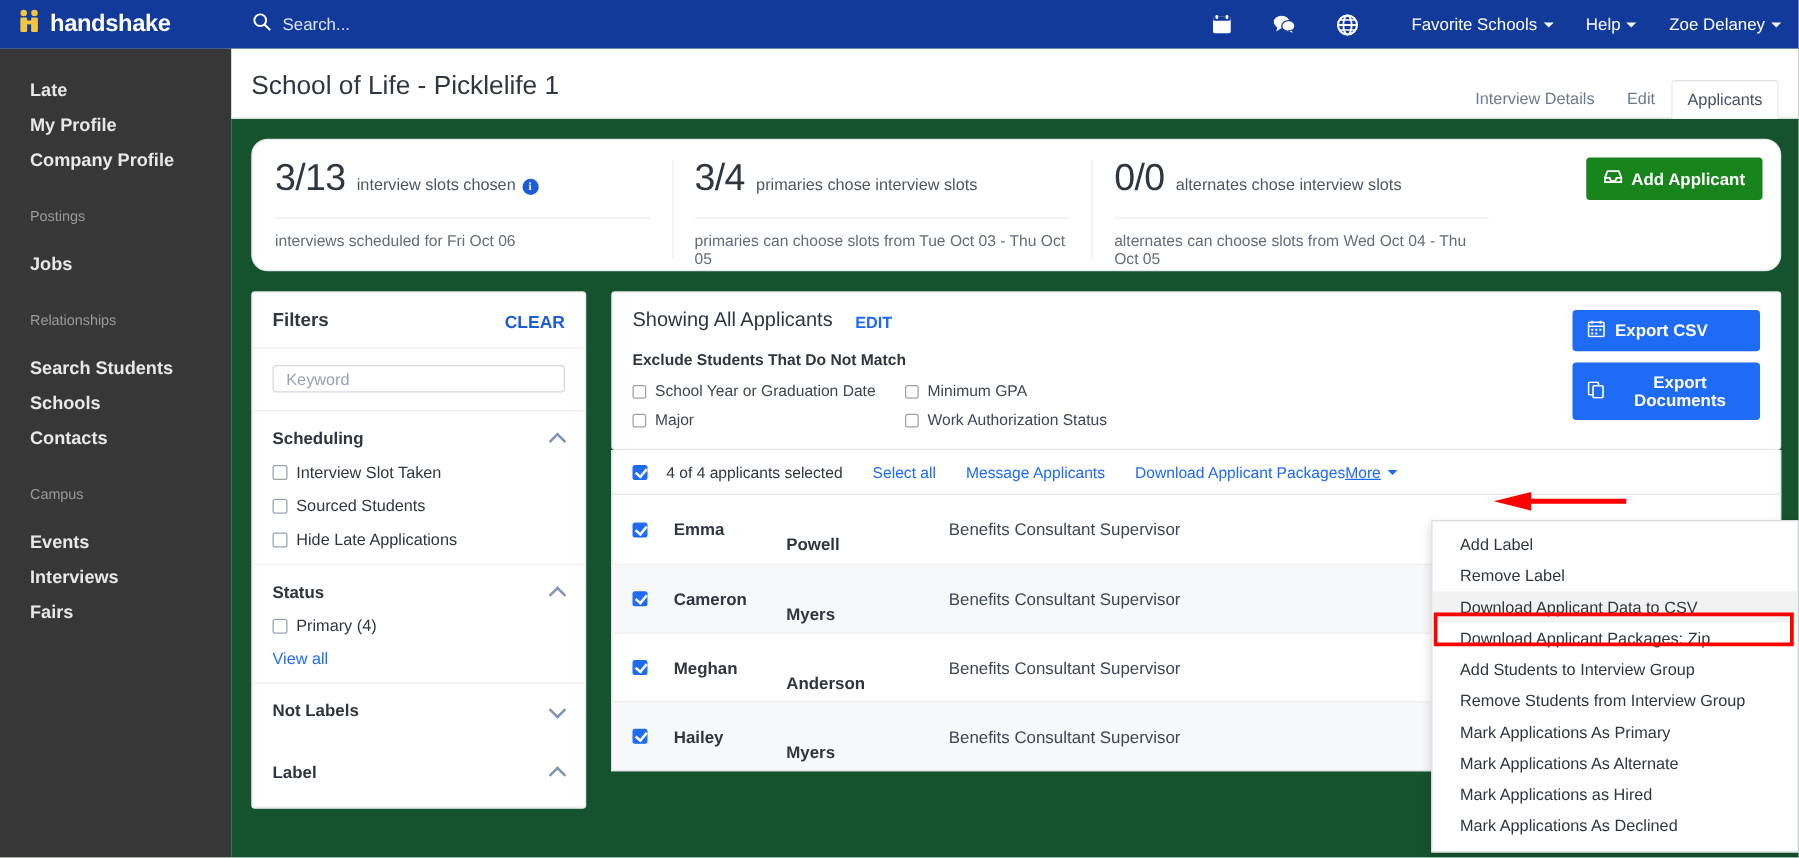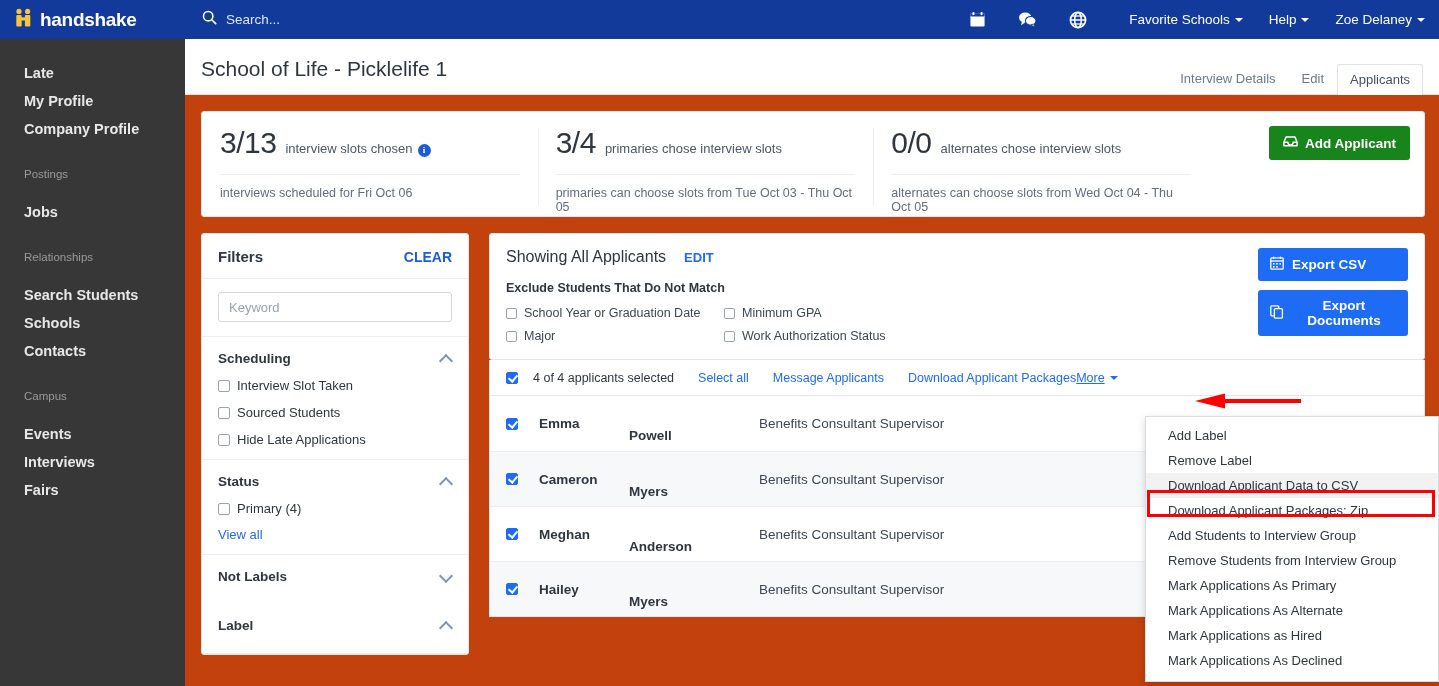--- a/index.html
+++ b/index.html
@@ -51,21 +51,21 @@
   .sb-section {
     color: #9a9a9a; font-size: 11.5px; padding-left: 24px;
     height: 22px; line-height: 22px; font-weight: 400;
   }
   .sb-gap { height: 20px; }
   .sb-gap-s { height: 13px; }
 
   
   .main {
     position: absolute; top: 39px; left: 185px;
-    width: 1254px; height: 647px; background: #c2410c;
+    width: 1254px; height: 647px; background: #14532d;
   }
   .page-head {
     height: 56px; background: #ffffff; border-bottom: 1px solid #dfe3e8;
     display: flex; align-items: flex-end; padding: 0 16px 0 16px;
     position: relative;
   }
   .page-title {
     font-size: 21px; color: #2f3640; font-weight: 400;
     padding-bottom: 13px;
   }
@@ -75,21 +75,21 @@
     border: 1px solid transparent; border-bottom: none;
   }
   .tab.active {
     background: #ffffff; color: #445066;
     border-color: #dfe3e8; border-radius: 3px 3px 0 0;
     position: relative; top: 1px;
   }
 
   
   .card {
-    background: #ffffff; border: 1px solid #e3e6ea; border-radius: 3px;
+    background: #ffffff; border: 1px solid #e3e6ea; border-radius: 13px;
   }
   .stats-card {
     margin: 16px 14px 0 16px; display: flex; padding: 14px 0 0 0;
     height: 106px;
   }
   .stat { flex: 1; padding: 0 18px; position: relative; }
   .stat + .stat::before {
     content: ""; position: absolute; left: 0; top: 2px;
     width: 1px; height: 78px; background: #eceef1;
   }
@@ -121,21 +121,21 @@
   
   .filters { width: 268px; background: #ffffff; border: 1px solid #e3e6ea; border-radius: 3px; }
   .f-head {
     display: flex; align-items: center; justify-content: space-between;
     padding: 14px 16px 13px 16px; border-bottom: 1px solid #eceef1;
   }
   .f-title { font-size: 15px; font-weight: 700; color: #2f3640; }
   .f-clear { font-size: 14px; font-weight: 700; color: #1e5bd6; cursor: pointer; }
   .f-kw { padding: 13px 16px 14px 16px; border-bottom: 1px solid #eceef1; }
   .kw-input {
-    width: 100%; height: 30px; border: 1px solid #d3d8de; border-radius: 3px;
+    width: 100%; height: 22px; border: 1px solid #d3d8de; border-radius: 3px;
     padding: 0 10px; font-size: 13px; color: #2f3640;
     font-family: "Liberation Sans", sans-serif;
   }
   .kw-input::placeholder { color: #9aa2ad; }
   .f-sec { border-bottom: 1px solid #eceef1; padding: 14px 16px 12px 16px; }
   .f-sec-head { display: flex; align-items: center; justify-content: space-between; }
   .f-sec-title { font-size: 13.5px; font-weight: 700; color: #2f3640; }
   .chev { width: 12px; height: 8px; position: relative; cursor: pointer; }
   .chev::before {
     content: ""; position: absolute; left: 1px; top: 1px;

